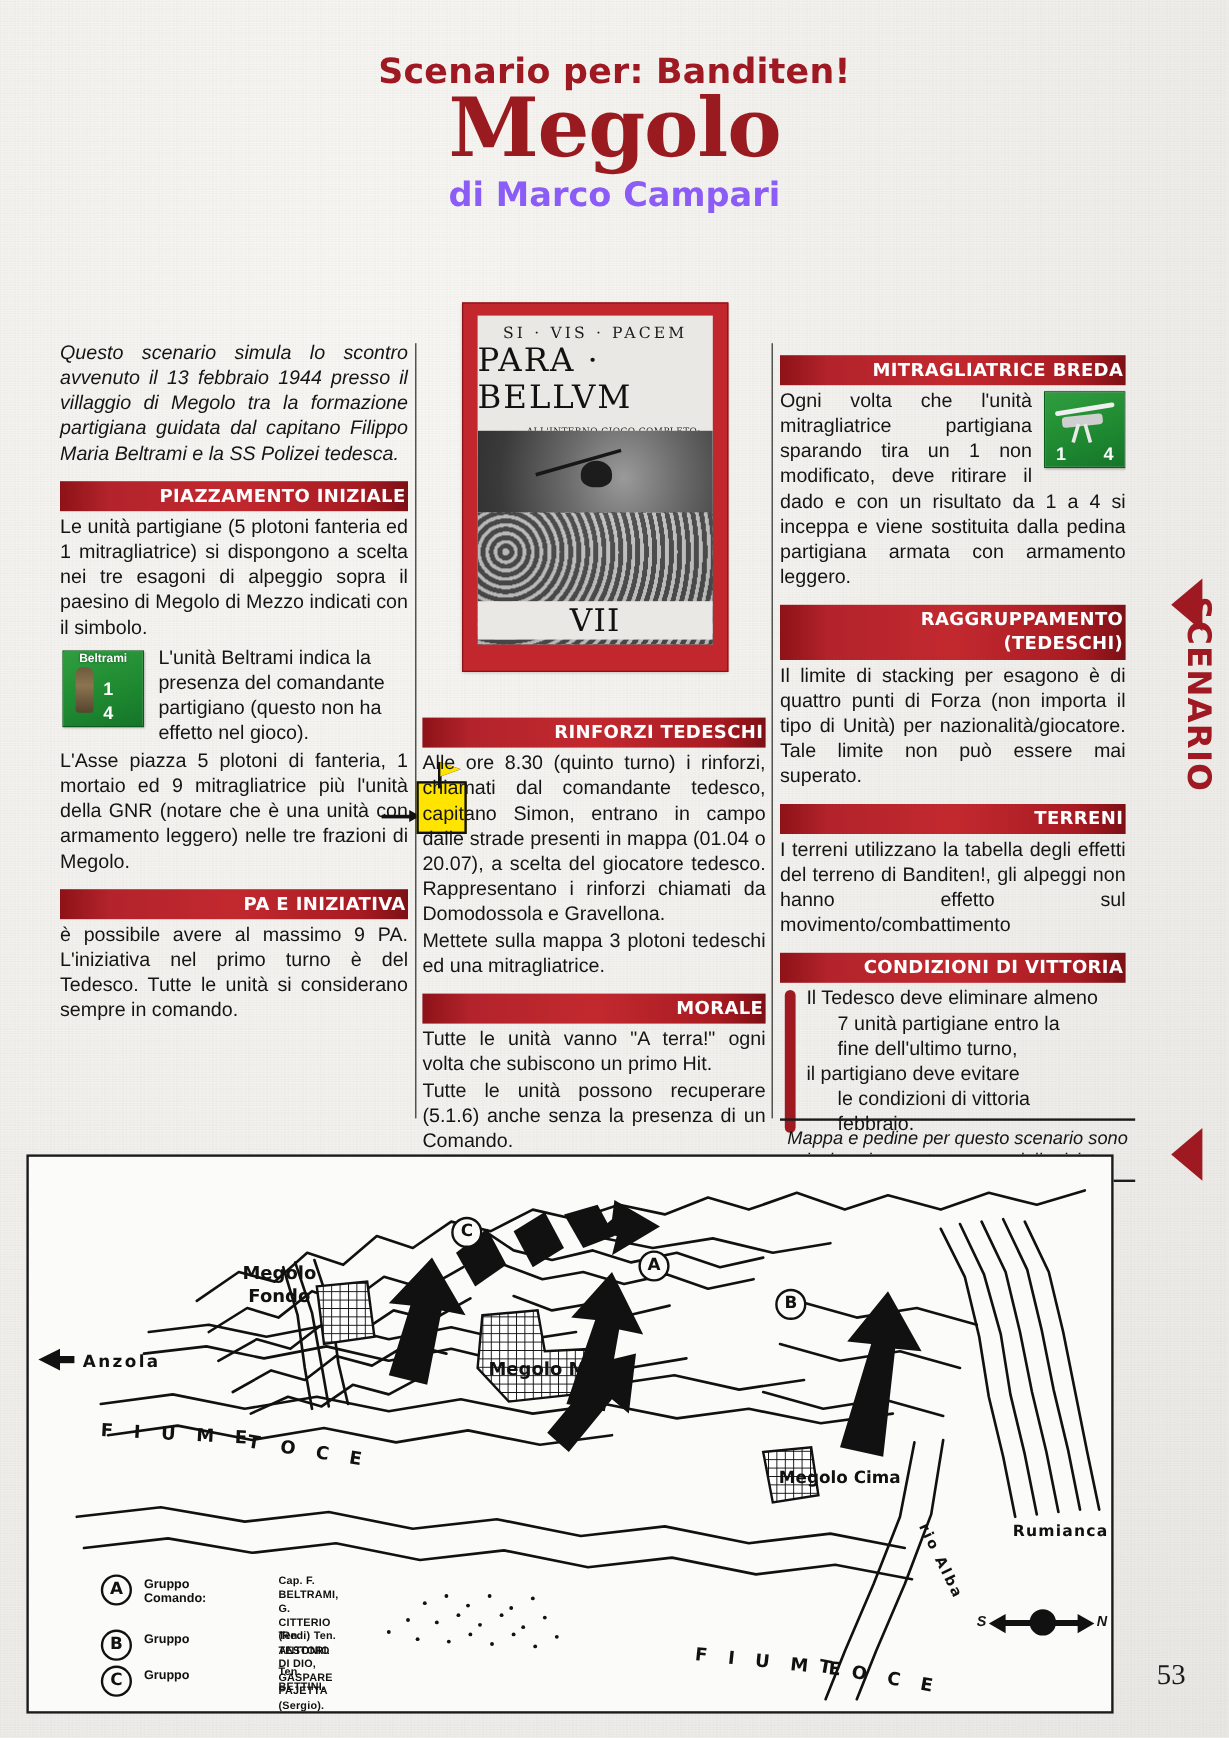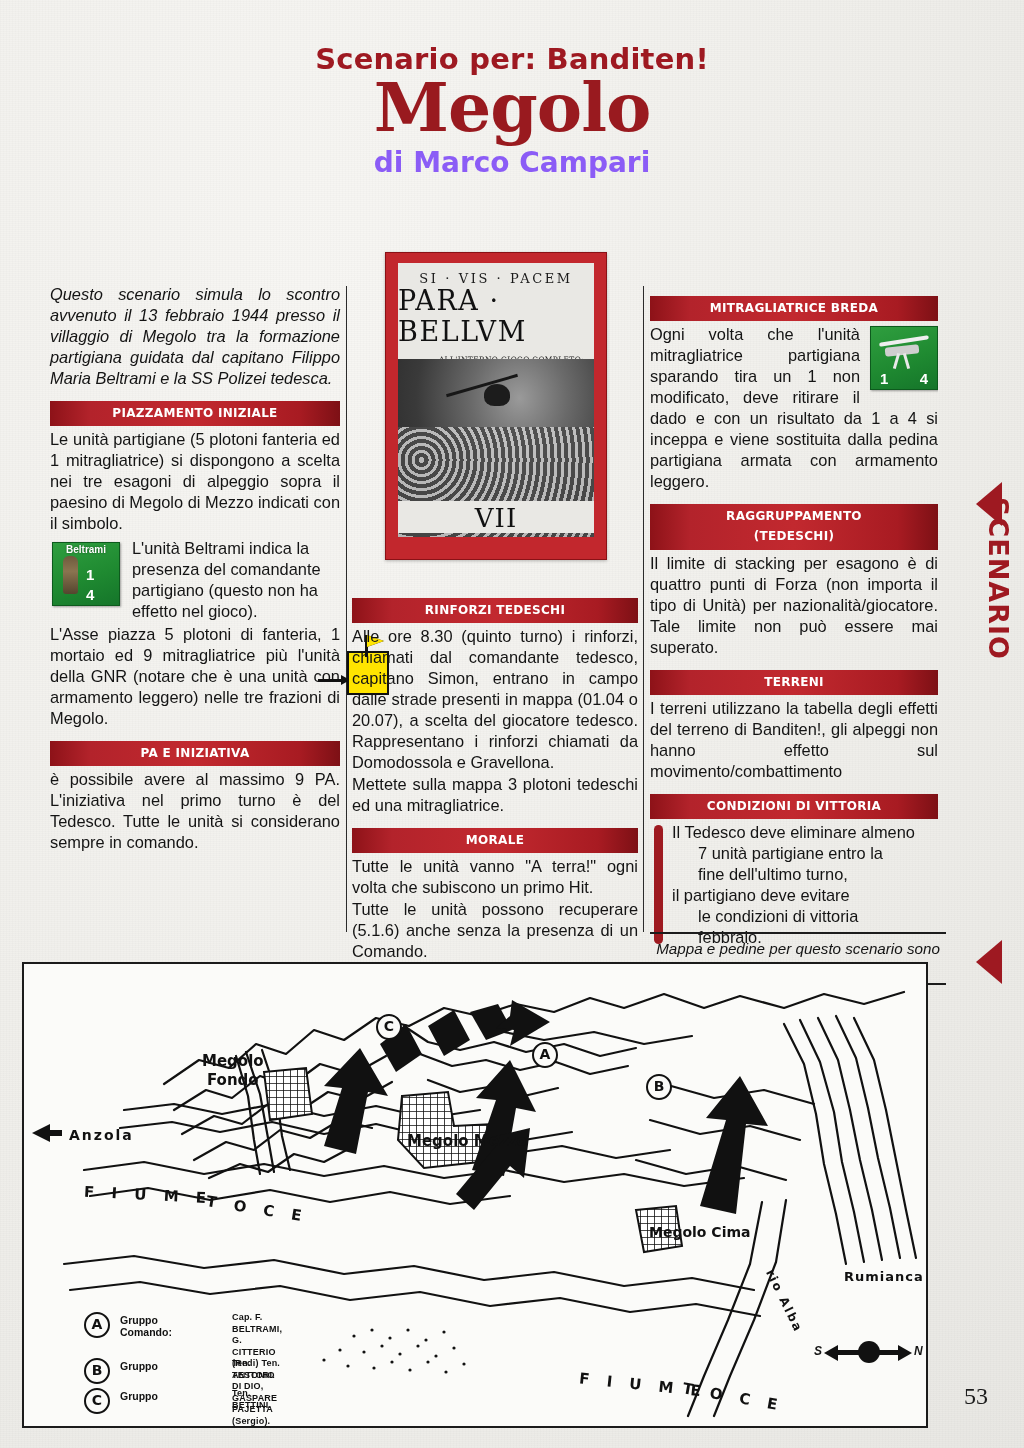--- a/index.html
+++ b/index.html
@@ -59,22 +59,22 @@
     font-family:"Liberation Sans", sans-serif;
     hyphens:auto;
   }
   p.body.intro{font-style:italic;}
 
   .sec-head{
     margin:12px 0 3px 0;
     background:linear-gradient(90deg,#8d1218 0%,#b3232b 14%,#c2292f 50%,#a81b22 86%,#7d1015 100%);
     color:#ffffff;
     font-weight:bold;
-    font-size:12px;
-    text-align:center;
+    font-size:15px;
+    text-align:right;
     letter-spacing:.3px;
     padding:2px 2px 3px 2px;
     line-height:20px;
     font-family:"DejaVu Sans", sans-serif;
   }
   .sec-head.two-line{line-height:20px;padding-bottom:4px;}
 
   
   .redbar-block{
     position:relative;

